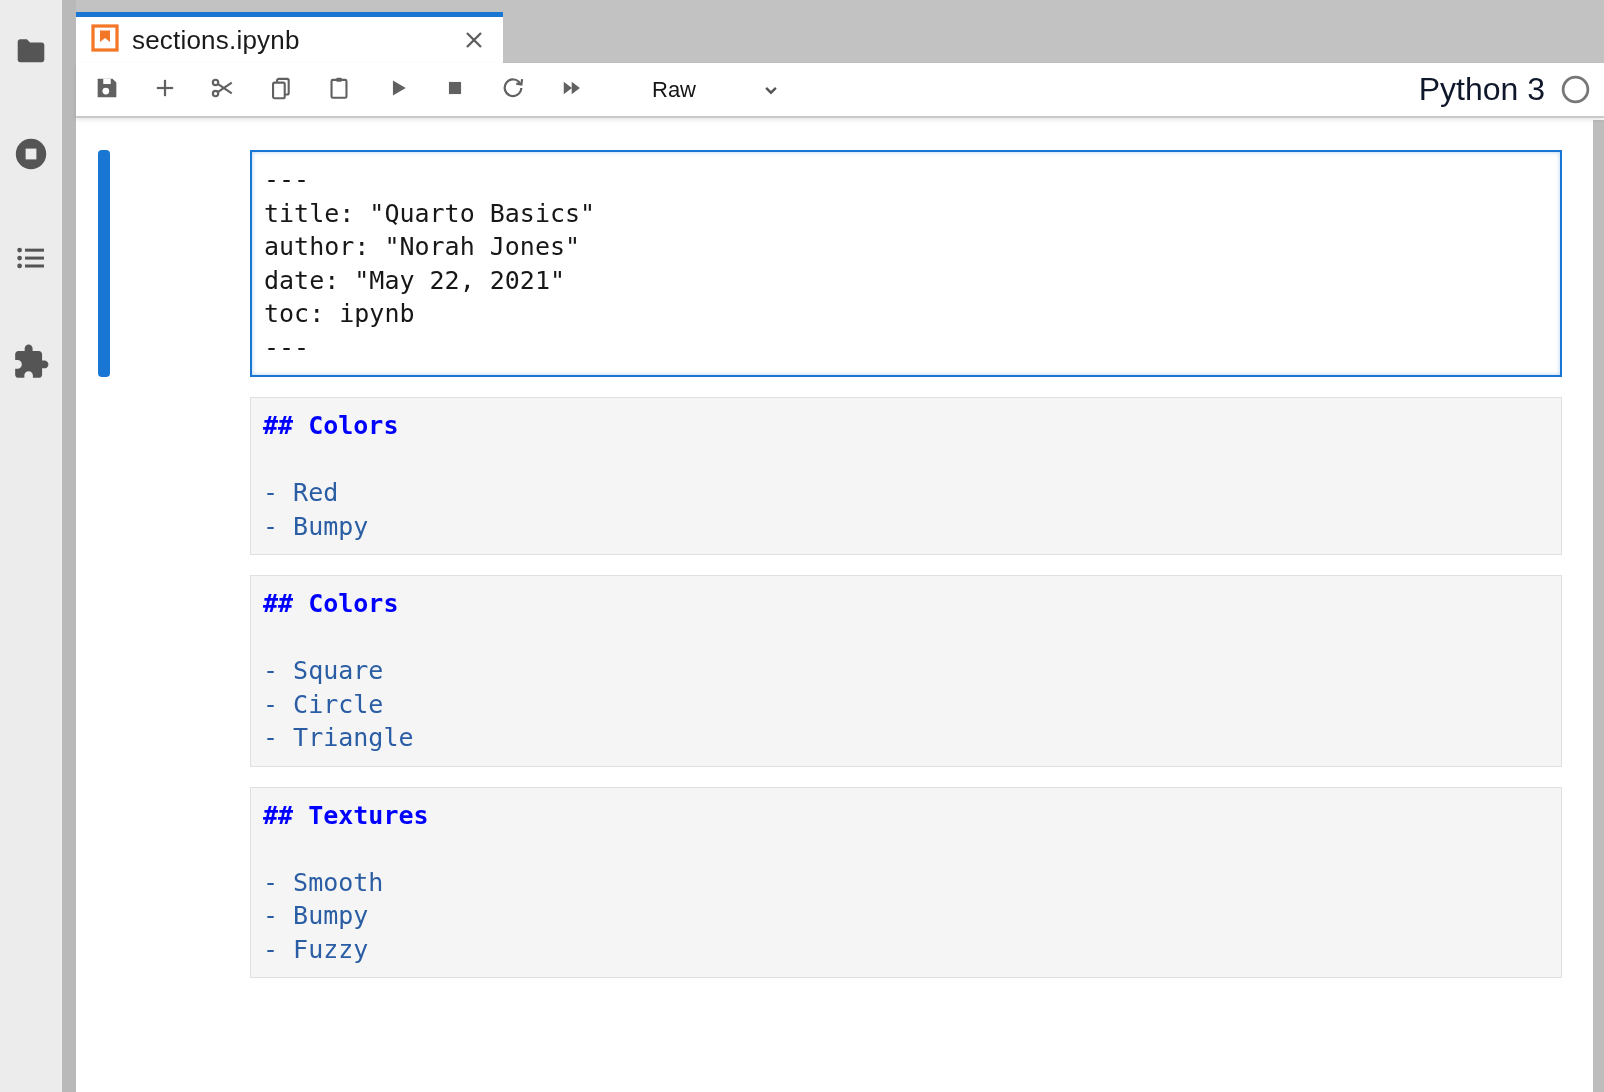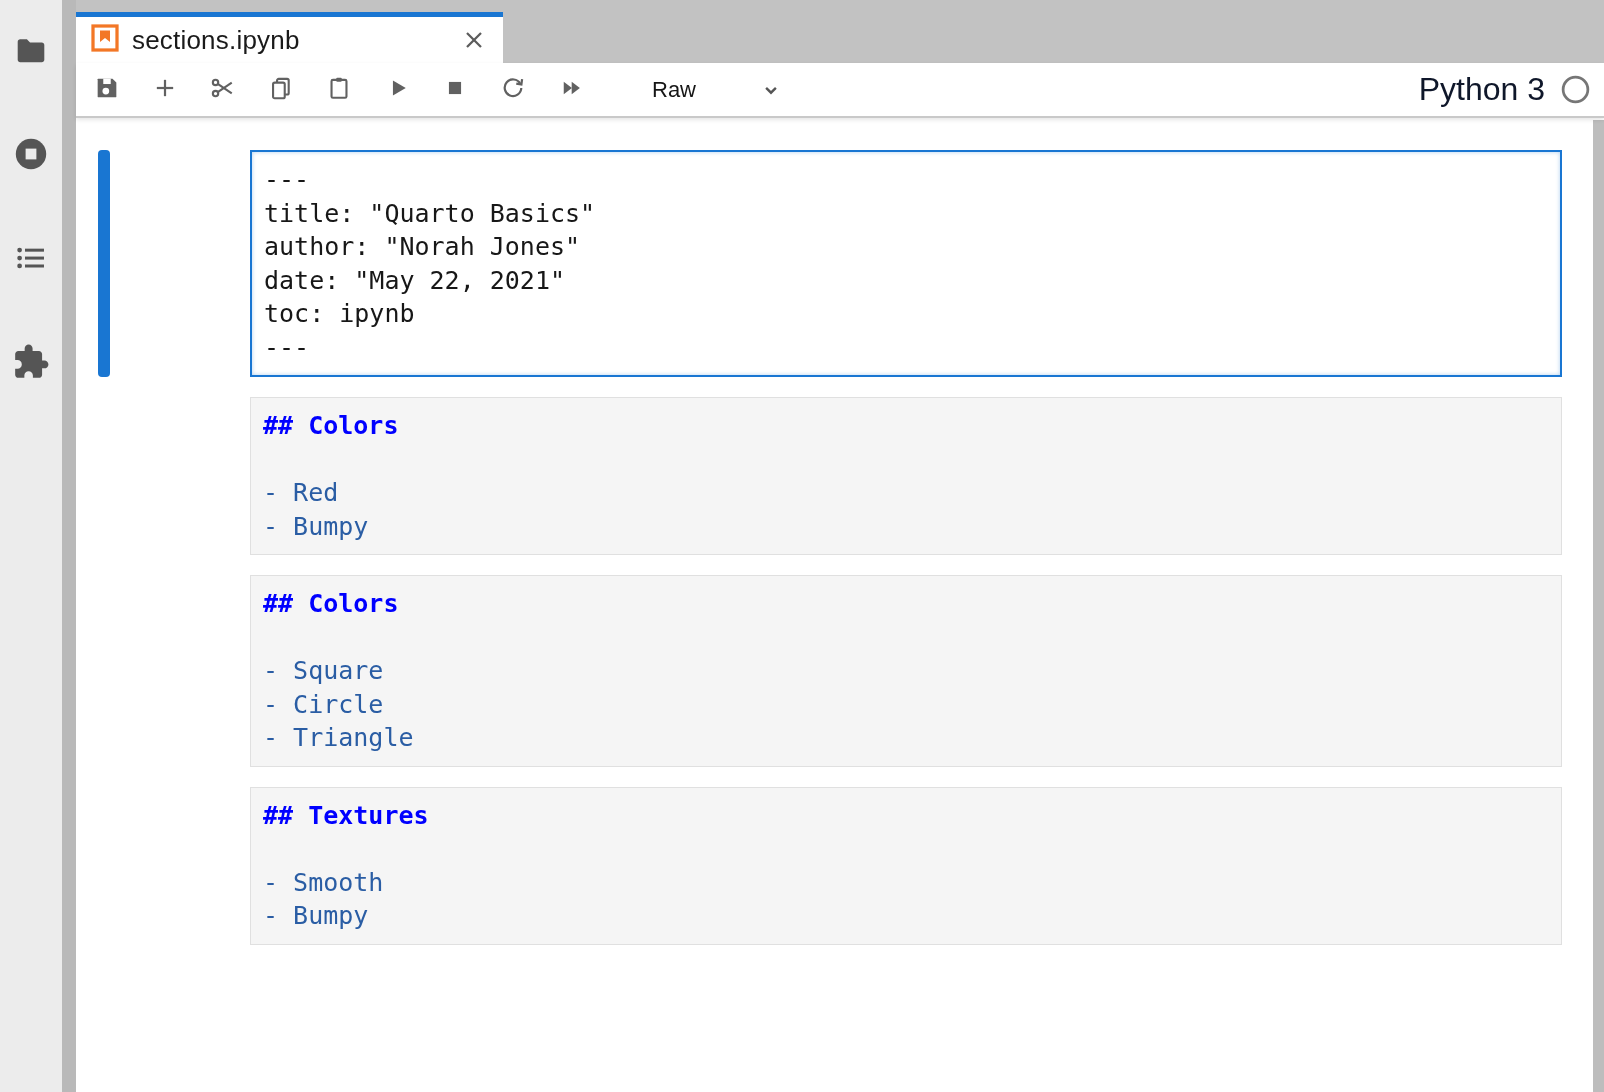--- a/index.html
+++ b/index.html
@@ -216,19 +216,19 @@
           <div class="cell-row">
             <div class="collapser"></div>
             <div class="editor markdown"><div class="line md-h">## Colors</div><div class="line">&nbsp;</div><div class="line md-li">- Red</div><div class="line md-li">- Bumpy</div></div>
           </div>
           <div class="cell-row">
             <div class="collapser"></div>
             <div class="editor markdown"><div class="line md-h">## Colors</div><div class="line">&nbsp;</div><div class="line md-li">- Square</div><div class="line md-li">- Circle</div><div class="line md-li">- Triangle</div></div>
           </div>
           <div class="cell-row">
             <div class="collapser"></div>
-            <div class="editor markdown"><div class="line md-h">## Textures</div><div class="line">&nbsp;</div><div class="line md-li">- Smooth</div><div class="line md-li">- Bumpy</div></div>
+            <div class="editor markdown"><div class="line md-h">## Textures</div><div class="line">&nbsp;</div><div class="line md-li">- Smooth</div><div class="line md-li">- Bumpy</div><div class="line md-li">- Fuzzy</div></div>
           </div>
         </div>
       <div class="scrollbar"></div>
     </div>
   </div>
 </div>
 
 </body></html>

